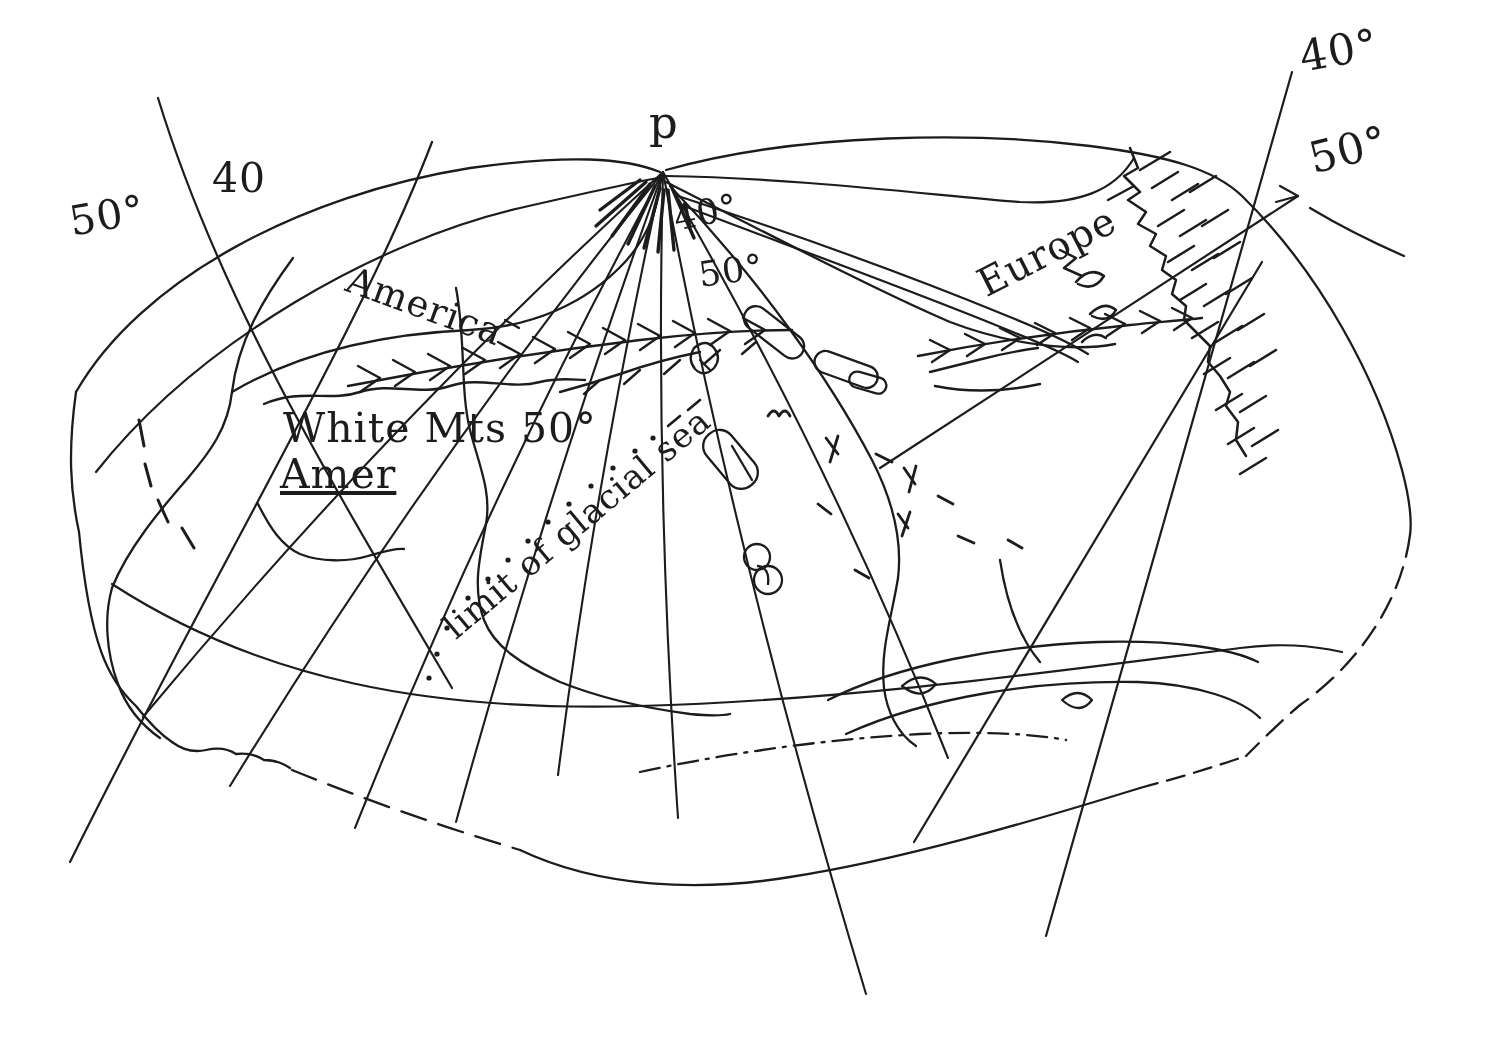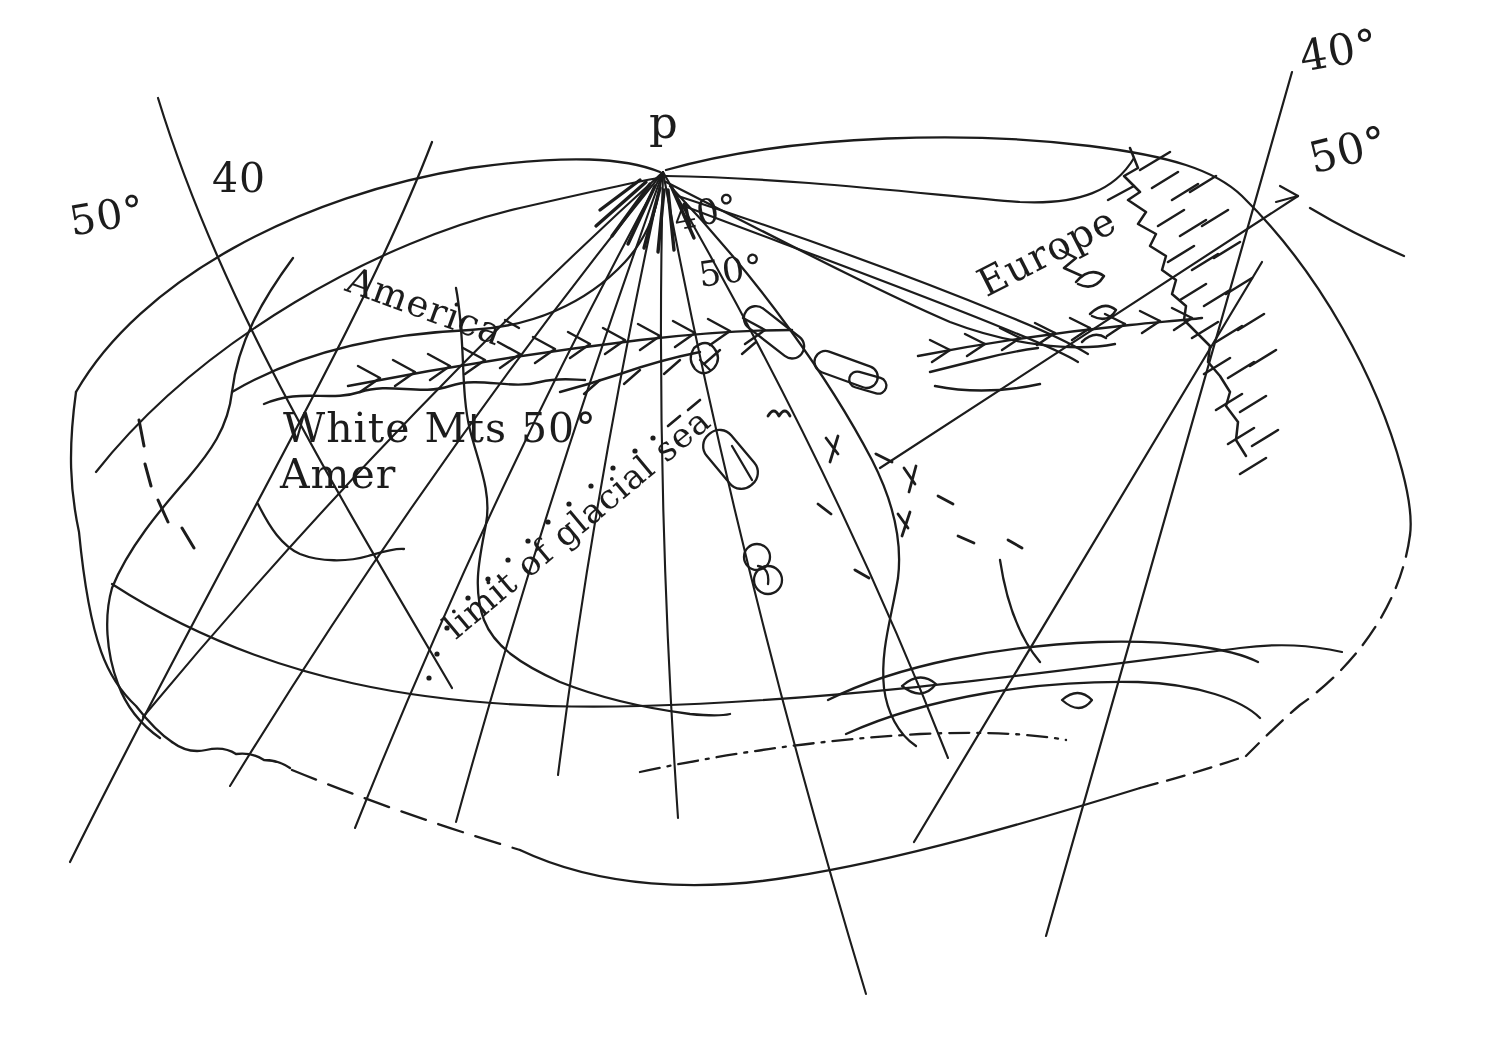--- a/index.html
+++ b/index.html
@@ -17,21 +17,21 @@
   }
   .l-isotherm{left:92px;top:100px;font-size:37px;}
   .l-forty-left{left:212px;top:158px;font-size:41px;}
   .l-fifty-left{left:70px;top:202px;font-size:41px;transform:rotate(-10deg);transform-origin:left center;}
   .l-pole{left:649px;top:100px;font-size:45px;}
   .l-forty-center{left:674px;top:202px;font-size:35px;transform:rotate(-12deg);transform-origin:left center;}
   .l-fifty-center{left:699px;top:258px;font-size:35px;transform:rotate(-8deg);transform-origin:left center;}
   .l-america{left:348px;top:260px;font-size:37px;transform:rotate(20deg);transform-origin:left center;}
   .l-europe{left:980px;top:266px;font-size:39px;transform:rotate(-27deg);transform-origin:left center;}
   .l-white-mts{left:283px;top:408px;font-size:41px;}
-  .l-amer{left:280px;top:454px;font-size:41px;}
+  .l-amer{left:280px;top:454px;font-size:41px;text-decoration:underline;}
   .l-glacial{left:448px;top:614px;font-size:34px;transform:rotate(-40deg);transform-origin:left center;}
   .l-alps{left:1036px;top:350px;font-size:39px;}
   .l-forty-right{left:1300px;top:36px;font-size:43px;transform:rotate(-10deg);transform-origin:left center;}
   .l-fifty-right{left:1310px;top:138px;font-size:43px;transform:rotate(-14deg);transform-origin:left center;}
 </style>
 </head>
 <body>
 
 <div class="stage">
 

